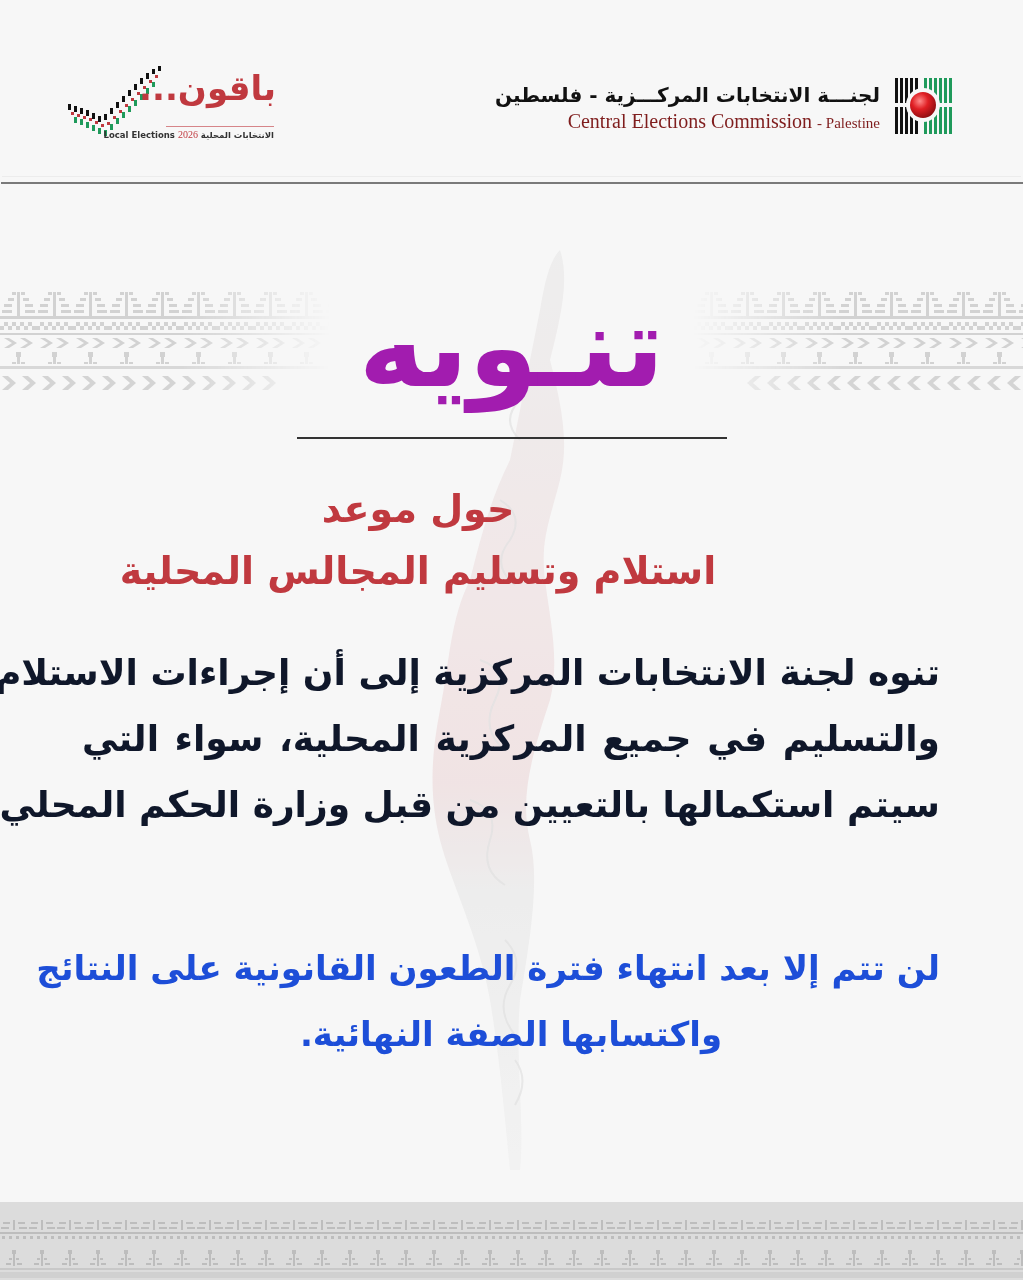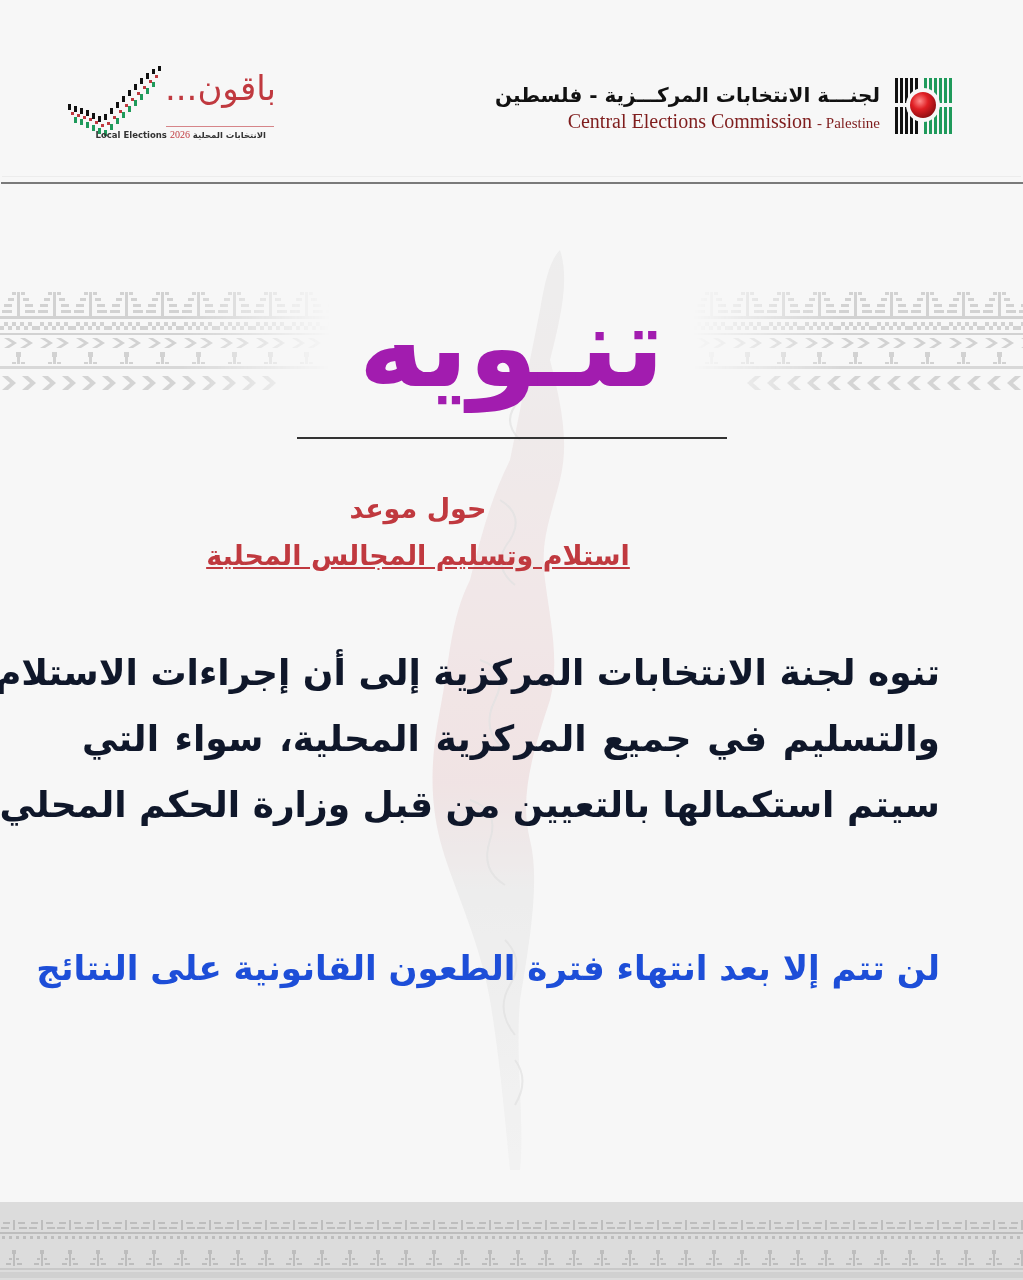--- a/index.html
+++ b/index.html
@@ -20,26 +20,26 @@
   }
   .cec-en {
     font-family: "Liberation Serif", serif; font-size: 20px; color: #7f1d1d;
     line-height: 26px; white-space: nowrap; margin-top: 0px;
   }
   .cec-en .small { font-size: 15px; }
   .baqoun { position: absolute; left: 66px; top: 66px; width: 210px; height: 82px; }
   .baqoun-mark { position: absolute; left: 0; top: 0; width: 100px; height: 80px; }
   .baqoun-word {
     position: absolute; right: 0; top: 2px; direction: rtl;
-    font-family: "DejaVu Sans", sans-serif; font-weight: normal; font-size: 34px;
+    font-family: "DejaVu Sans", sans-serif; font-weight: bold; font-size: 34px;
     color: #c0393f; line-height: 40px; white-space: nowrap;
   }
   .baqoun-rule { position: absolute; left: 100px; right: 2px; top: 60px; height: 1px; background: #c0393f; opacity: .6; }
   .baqoun-sub {
-    position: absolute; right: 10px; top: 63px; font-size: 8.5px; color: #333;
+    position: absolute; right: 2px; top: 63px; font-size: 8.5px; color: #333;
     white-space: nowrap; font-family: "DejaVu Sans", sans-serif; font-weight: bold; text-align: center;
   }
   .baqoun-sub .yr { font-family: "Liberation Serif", serif; font-weight: normal; color: #c0393f; font-size: 10px; }
   .header-rule-thin { position: absolute; left: 2px; right: 2px; top: 176px; height: 1px; background: #ececec; }
   .header-rule { position: absolute; left: 1px; right: 0; top: 182px; height: 2px; background: #7a7a7a; }
 
   
   .band { position: absolute; overflow: hidden; }
   .band-left { left: 0; top: 280px; width: 330px; height: 120px;
     -webkit-mask-image: linear-gradient(to right, #000 55%, transparent 100%);
@@ -56,24 +56,24 @@
   .title {
     position: absolute; left: 0; width: 1023px; top: 282px; text-align: center;
     direction: rtl; font-family: "DejaVu Sans", sans-serif; font-weight: bold;
     font-size: 112px; color: #a21caf; line-height: 130px; letter-spacing: 2px;
   }
   .title-rule { position: absolute; left: 297px; width: 430px; top: 437px; height: 1.5px; background: #333; }
 
   .subtitle {
     position: absolute; left: 0; width: 836px; text-align: center; direction: rtl;
     font-family: "DejaVu Sans", sans-serif; font-weight: bold; color: #c0393f;
-    font-size: 27px; line-height: 48px;
+    font-size: 38px; line-height: 48px;
   }
   .sub1 { top: 485px; }
-  .sub2 { top: 532px; text-decoration: underline; }
+  .sub2 { top: 547px; }
 
   .body-text {
     position: absolute; left: 82px; width: 858px; direction: rtl;
     font-family: "DejaVu Sans", sans-serif; font-weight: bold;
     font-size: 36px; line-height: 66px; text-align: justify; text-align-last: right;
     color: #0f172a;
   }
   .body-line { display: block; white-space: nowrap; text-align-last: justify; text-align: justify; }
   .body { top: 640px; }
 
@@ -279,20 +279,21 @@
 <div class="subtitle sub2">استلام وتسليم المجالس المحلية</div>
 
 <div class="body-text body">
   <span class="body-line">تنوه لجنة الانتخابات المركزية إلى أن إجراءات الاستلام</span>
   <span class="body-line">والتسليم في جميع المركزية المحلية، سواء التي</span>
   <span class="body-line">سيتم استكمالها بالتعيين من قبل وزارة الحكم المحلي،</span>
 </div>
 
 <div class="highlight">
   <span>لن تتم إلا بعد انتهاء فترة الطعون القانونية على النتائج</span>
+  <span>واكتسابها الصفة النهائية.</span>
 </div>
 
 <div class="footer-band">
   <svg width="1023" height="78" viewBox="0 0 1023 78">
     <defs>
       <pattern id="treeF" x="0" y="0" width="28" height="46" patternUnits="userSpaceOnUse">
         <g fill="#bdbdbd">
           <rect x="12" y="2" width="4" height="4"></rect>
           <rect x="13" y="6" width="2" height="22"></rect>
           <rect x="9" y="10" width="3" height="2"></rect>

